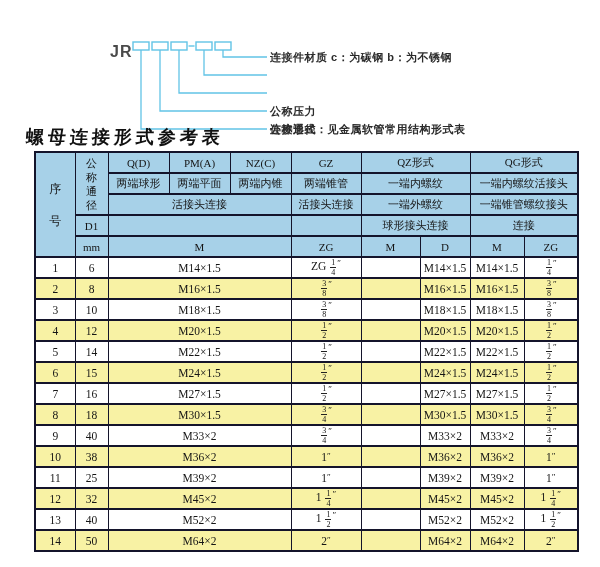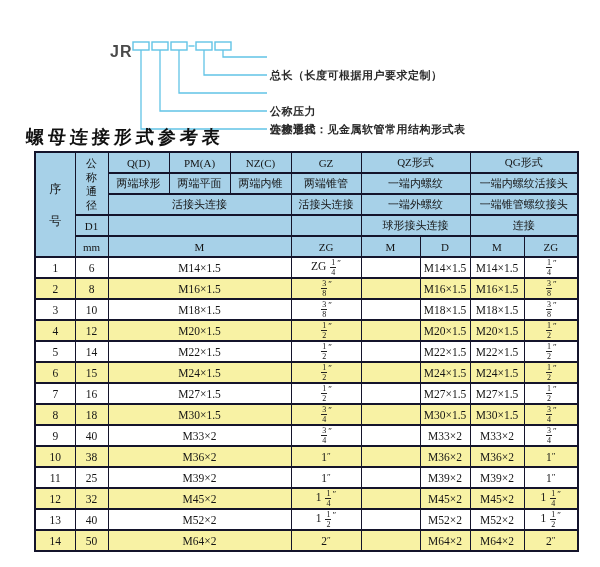--- a/index.html
+++ b/index.html
@@ -61,21 +61,21 @@
       <polyline points="204,50 204,75 267,75"></polyline>
       <polyline points="179,50 179,93 267,93"></polyline>
       <polyline points="160,50 160,111 267,111"></polyline>
       <polyline points="141,50 141,129 267,129"></polyline>
     </g>
   </svg>
 
 
   <div class="code-prefix">JR</div>
 
-  <div class="code-label lbl-1">总长（长度可根据用户要求定制）</div>
+  <div class="code-label lbl-0">连接件材质  c：为碳钢  b：为不锈钢</div>
   <div class="code-label lbl-2">公称通径</div>
   <div class="code-label lbl-3">公称压力</div>
   <div class="code-label lbl-4">连接形式：见金属软管常用结构形式表</div>
 
   <div class="table-title">螺母连接形式参考表</div>
 
   <table class="ref">
     <colgroup>
       <col style="width:40px">
         <col style="width:33px">

